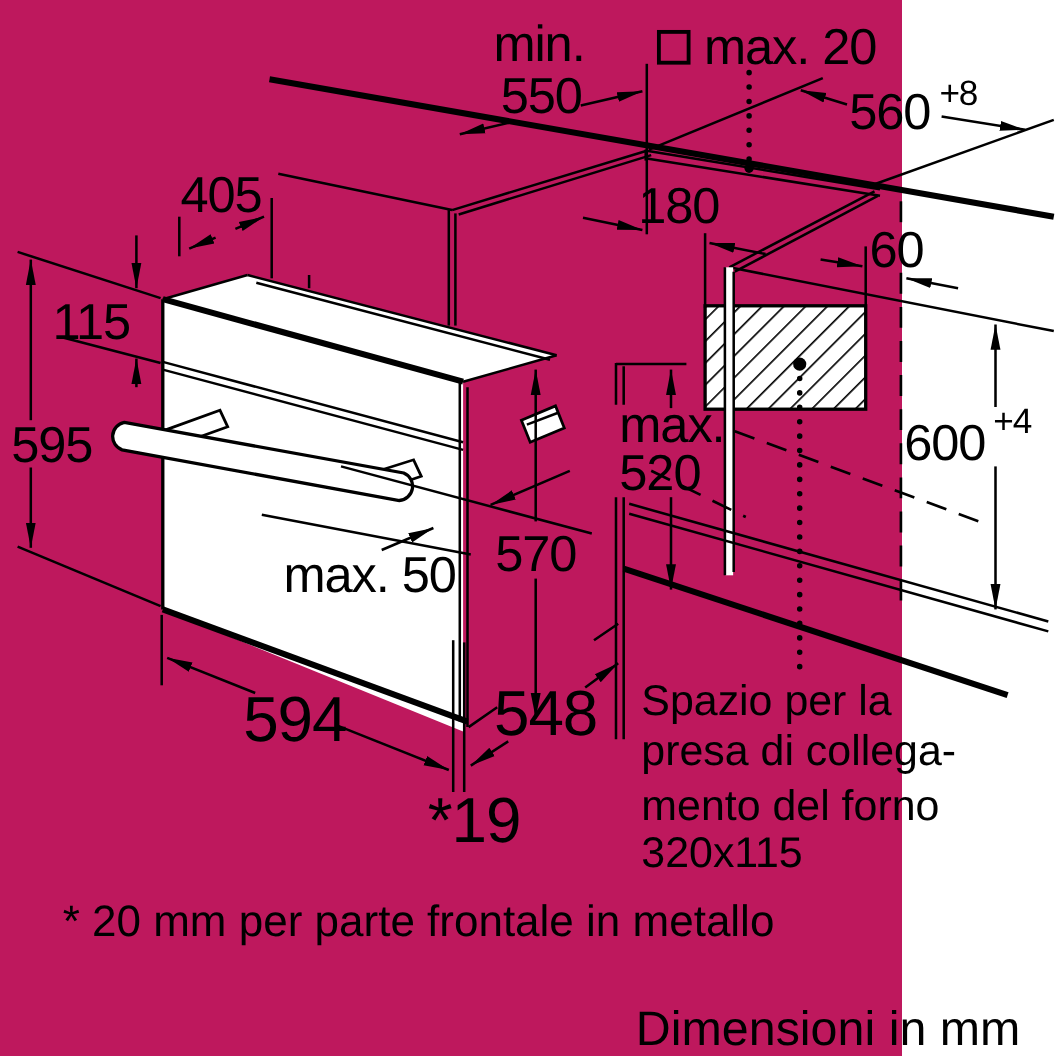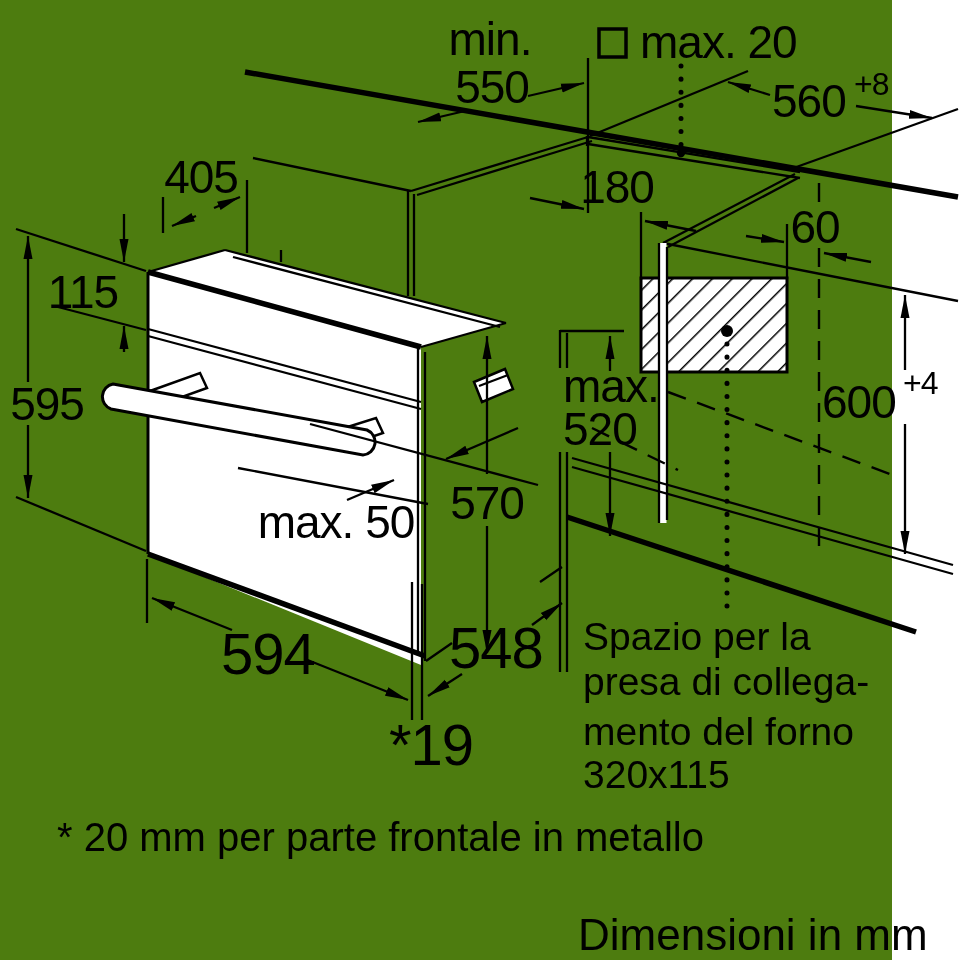--- a/index.html
+++ b/index.html
@@ -1,16 +1,16 @@
 <!DOCTYPE html>
 <html><head>
 <meta charset="utf-8">
 <style>
   html,body{margin:0;padding:0;background:#fff;}
-  #stage{width:892px;height:960px;background:#4d7c0f;position:relative;font-family:"Liberation Sans",sans-serif;}
+  #stage{width:820px;height:960px;background:#be185d;position:relative;font-family:"Liberation Sans",sans-serif;}
   svg{display:block;}
   text{fill:#000;font-family:"Liberation Sans",sans-serif;letter-spacing:-1px;}
   .dim{font-size:46px;}
   .big{font-size:58px;}
   .sup{font-size:32px;}
   .note{font-size:39px;letter-spacing:0;}
   .foot{font-size:40px;letter-spacing:0;}
   .units{font-size:44px;letter-spacing:0;}
   .thin{stroke:#000;stroke-width:2.3;fill:none;}
   .med{stroke:#000;stroke-width:3;fill:none;}

